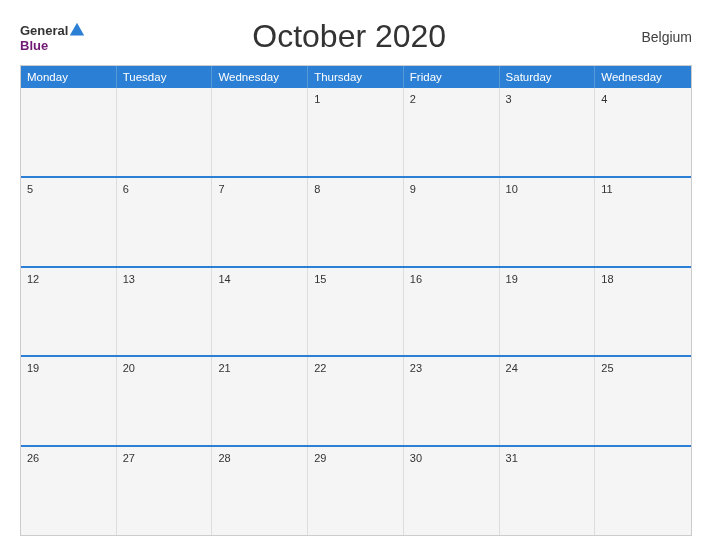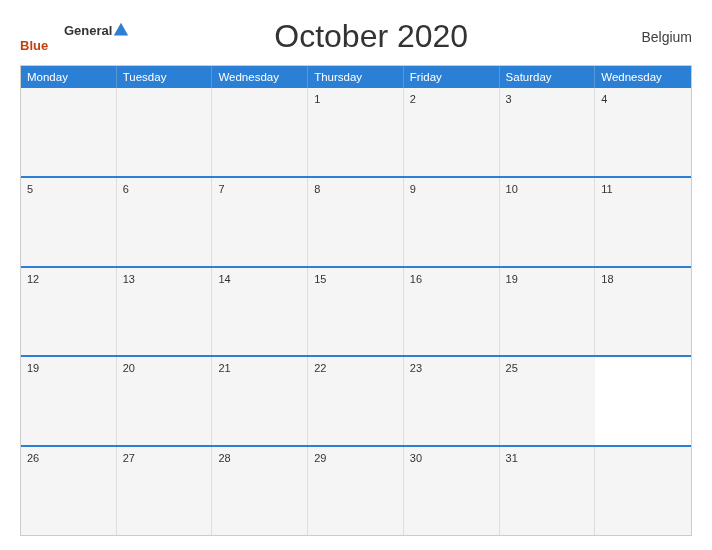--- a/index.html
+++ b/index.html
@@ -26,26 +26,25 @@
     .logo {
       display: flex;
       align-items: center;
       gap: 2px;
     }
     .logo-text-general {
       font-size: 13px;
       font-weight: bold;
       color: #333;
       line-height: 1;
-      margin-left: 44px;
     }
     .logo-text-blue {
       font-size: 13px;
       font-weight: bold;
-      color: #c2410c;
+      color: #701a75;
       line-height: 1;
     }
     .logo-icon {
       width: 18px;
       height: 18px;
     }
     .logo-stack {
       display: flex;
       flex-direction: column;
       line-height: 1.1;
@@ -228,20 +227,23 @@
           <div class="day-cell">
             <span class="day-num">21</span>
           </div>
           <div class="day-cell">
             <span class="day-num">22</span>
           </div>
           <div class="day-cell">
             <span class="day-num">23</span>
           </div>
           <div class="day-cell">
+            <span class="day-num">24</span>
+          </div>
+          <div class="day-cell">
             <span class="day-num">25</span>
           </div>
         </div>
         <div class="week-row">
           <div class="day-cell">
             <span class="day-num">26</span>
           </div>
           <div class="day-cell">
             <span class="day-num">27</span>
           </div>

